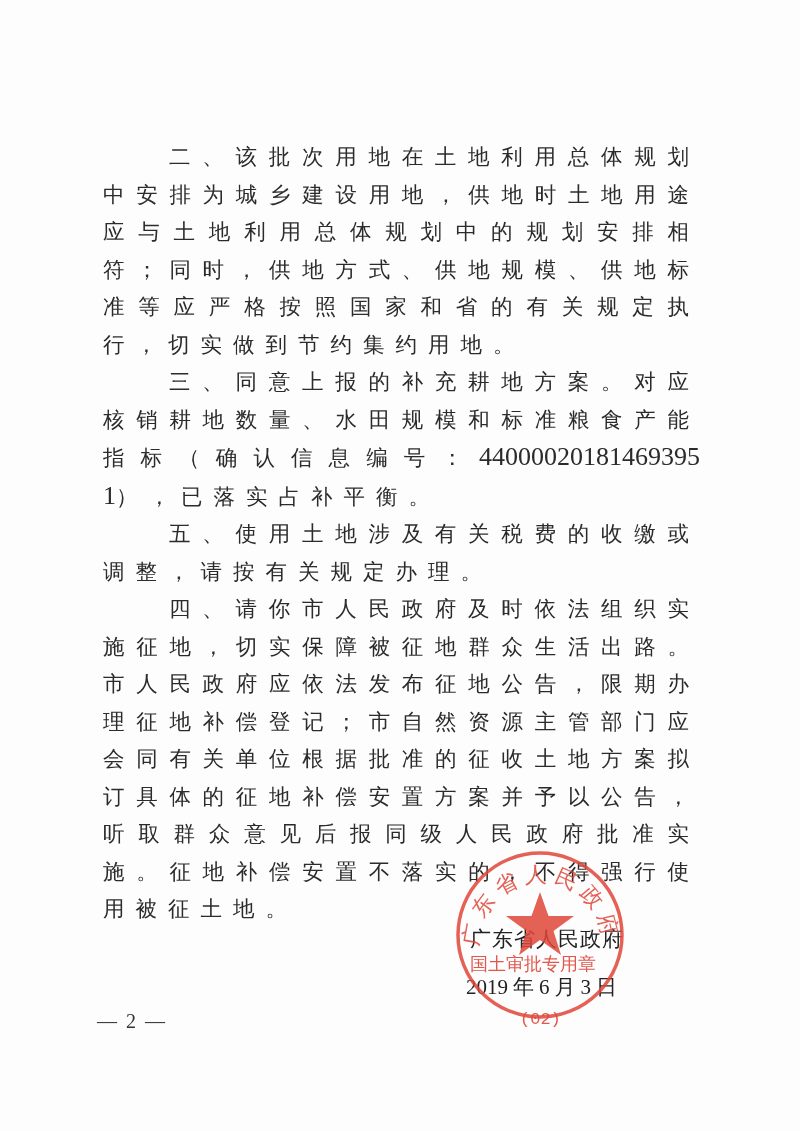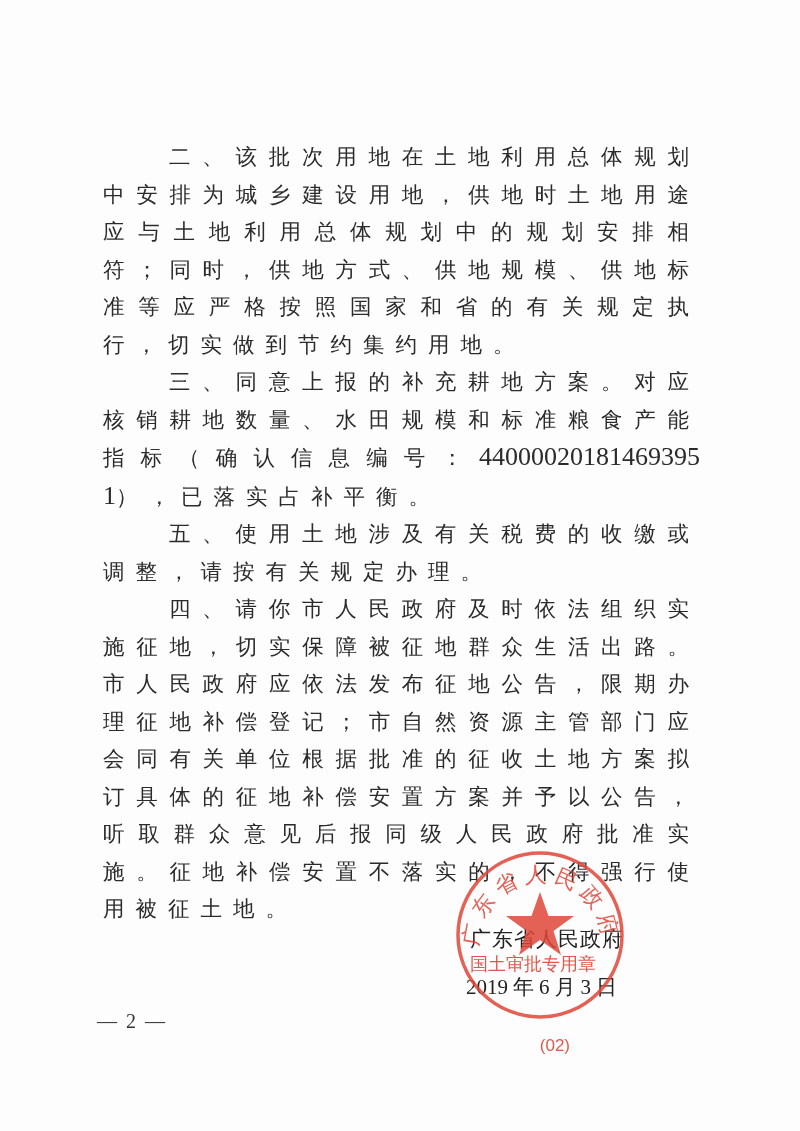--- a/index.html
+++ b/index.html
@@ -85,27 +85,27 @@
       text-align: left;
       font-size: 18px;
       color: #e0463a;
       z-index: 4;
       letter-spacing: 0;
       opacity: 0.9;
     }
     .stamp-serial {
       position: absolute;
       left: 520px;
-      top: 1036px;
+      top: 1010px;
       width: 50px;
-      text-align: right;
+      text-align: left;
       font-size: 17px;
       color: #e0463a;
       z-index: 4;
-      font-family: Liberation Sans, sans-serif;
+      font-family: Liberation Mono, monospace;
       opacity: 0.9;
     }
     .page-number {
       position: absolute;
       left: 97px;
       top: 1010px;
       font-size: 20px;
       color: #333;
       font-family: "Liberation Serif", serif;
       letter-spacing: 2px;

